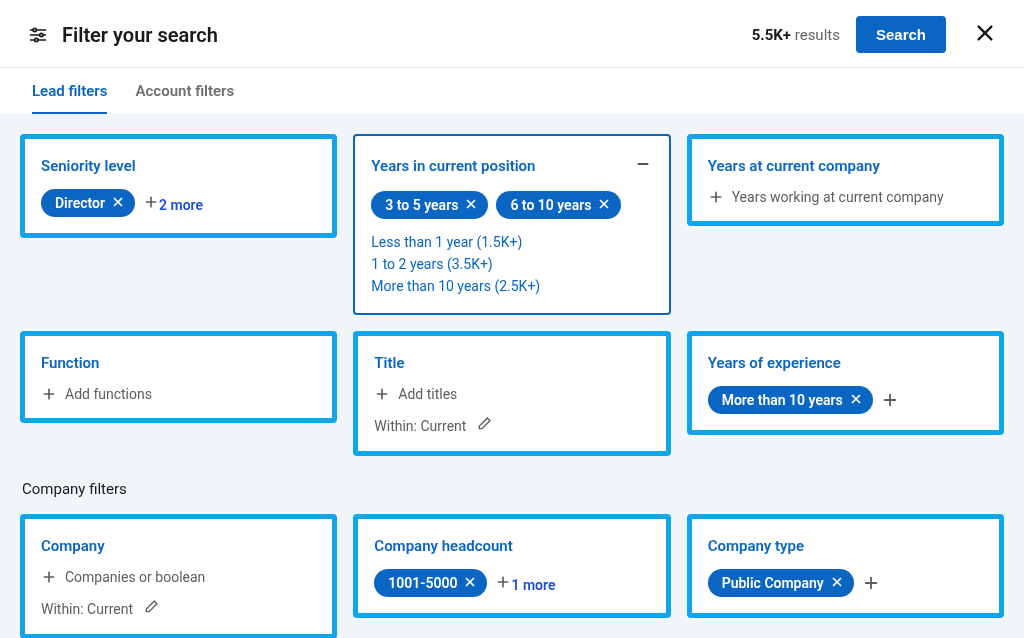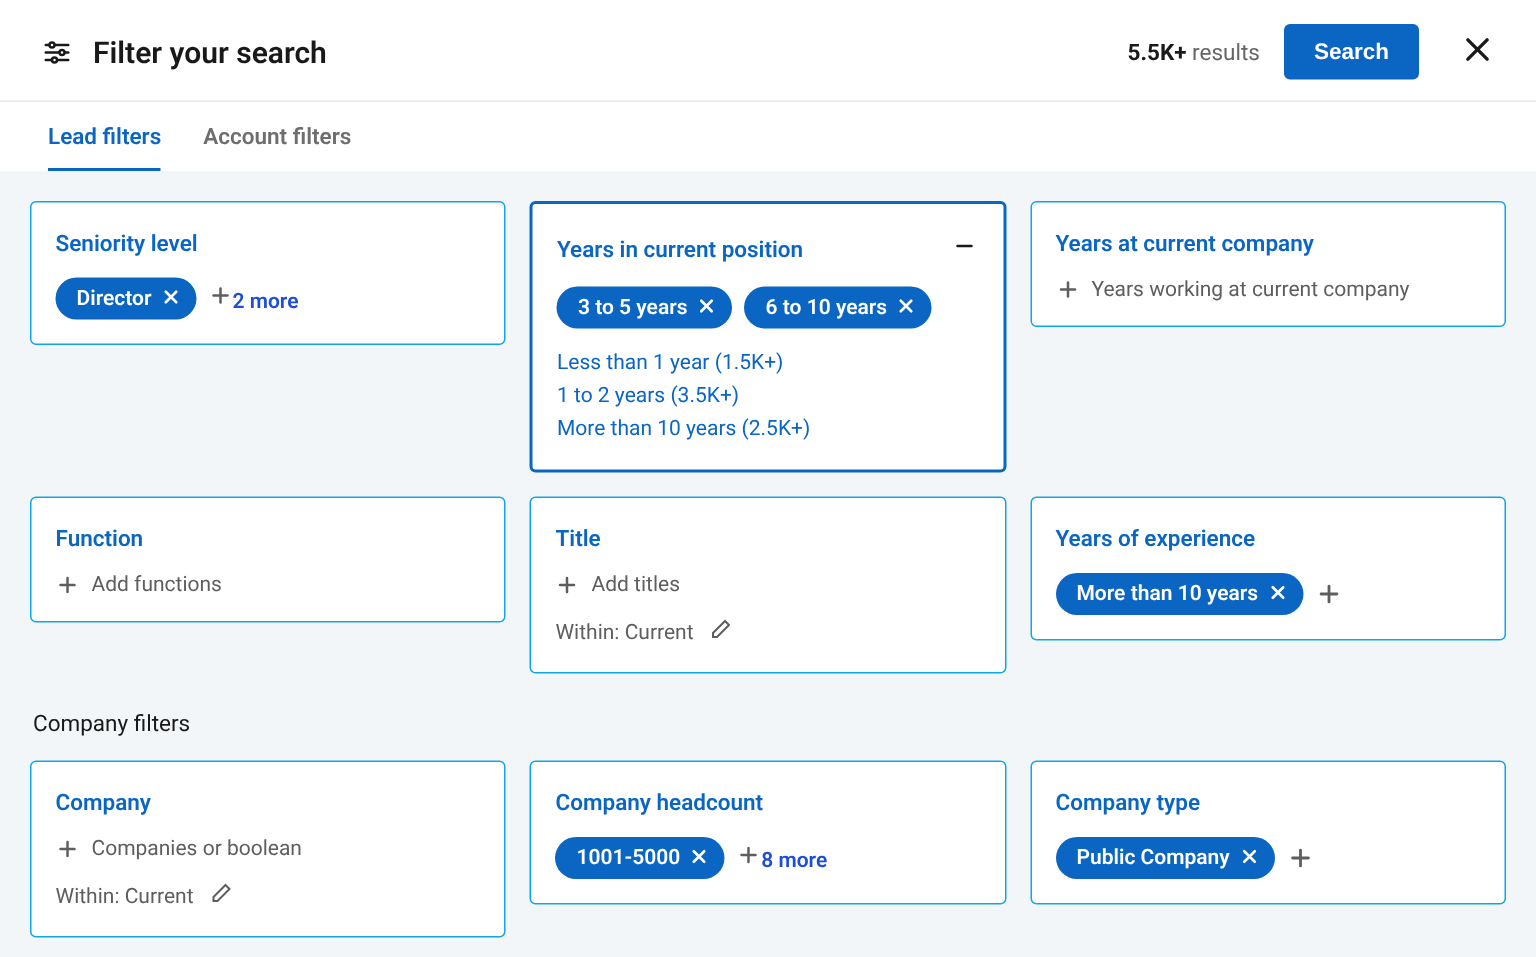--- a/index.html
+++ b/index.html
@@ -78,21 +78,21 @@
 }
 .cards-row {
   display: grid;
   grid-template-columns: repeat(3, 1fr);
   gap: 16px;
   margin-bottom: 16px;
   align-items: start;
 }
 .card {
   background: #fff;
-  border: 1px solid #0ea5e9;
+  border: 5px solid #0ea5e9;
   border-radius: 4px;
   padding: 18px 16px 16px 16px;
 }
 .card.highlighted {
   border: 2px solid #0a66c2;
 }
 .card-header {
   display: flex;
   justify-content: space-between;
   align-items: center;
@@ -392,21 +392,21 @@
                 <line x1="6" y1="6" x2="18" y2="18"></line>
                 <line x1="18" y1="6" x2="6" y2="18"></line>
               </svg>
             </span>
         </span>
         <span class="more-text">
           <span class="plus-icon"><svg width="16" height="16" viewBox="0 0 24 24" fill="none" stroke="#5e5e5e" stroke-width="2.5" stroke-linecap="round">
                 <line x1="12" y1="5" x2="12" y2="19"></line>
                 <line x1="5" y1="12" x2="19" y2="12"></line>
               </svg></span>
-          <span>8 more</span>
+          <span>1 more</span>
         </span>
       </div>
     </div>
 
     <div class="card">
       <div class="card-header">
         <span class="card-title">Company type</span>
       </div>
       <div class="pills-row">
         <span class="pill">

